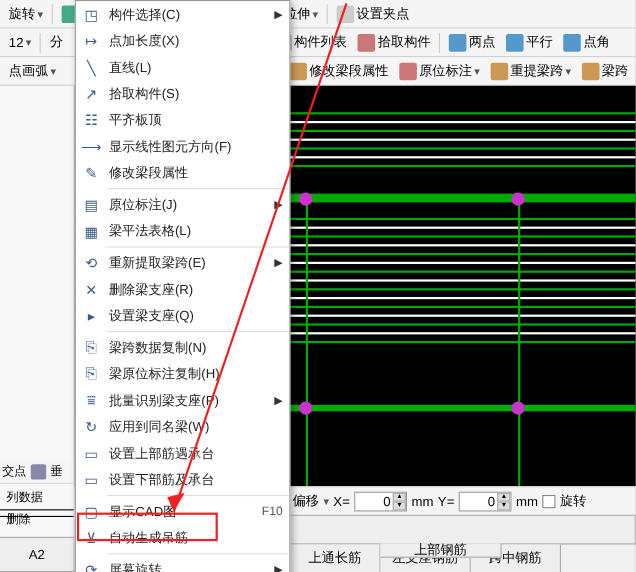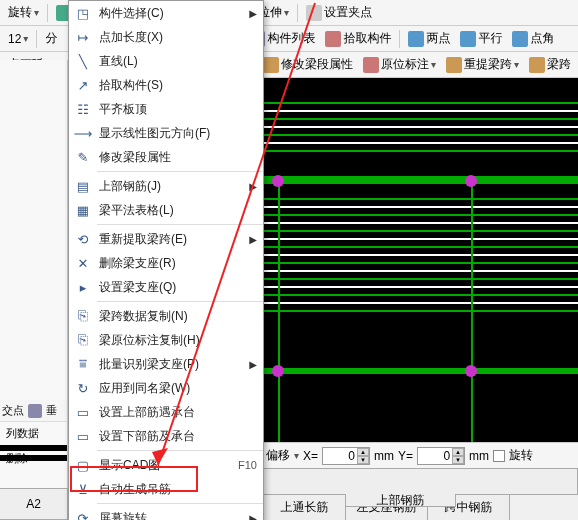--- a/index.html
+++ b/index.html
@@ -3,22 +3,22 @@
   <meta charset="utf-8">
   <style>
     * { margin: 0; padding: 0; box-sizing: border-box; }
     body { font-family: "Microsoft YaHei", SimSun, sans-serif; font-size: 12px; background: #f0f0f0; width: 578px; height: 520px; overflow: hidden; position: relative; }
     .toolbar { background: #f5f5f5; border-bottom: 1px solid #ccc; height: 26px; display: flex; align-items: center; padding: 0 4px; gap: 2px; white-space: nowrap; overflow: hidden; }
     .toolbar-item { display: inline-flex; align-items: center; gap: 2px; padding: 2px 4px; cursor: pointer; }
     .tb-icon { width: 16px; height: 16px; display: inline-block; background: #88a; border-radius: 2px; }
     .sep { width: 1px; height: 18px; background: #ccc; margin: 0 2px; }
     .dd { font-size: 10px; color: #555; }
     
-    .left-panel { position: absolute; left: 0; top: 60px; width: 68px; background: #f8f8f8; height: 442px; border-right: 1px solid #ccc; }
-    .left-panel .item { padding: 4px 6px; font-size: 11px; border-bottom: 6px solid #000000; cursor: pointer; }
+    .left-panel { position: absolute; left: 0; top: 78px; width: 68px; background: #f8f8f8; height: 442px; border-right: 1px solid #ccc; }
+    .left-panel .item { padding: 4px 6px; font-size: 11px; border-bottom: 1px solid #000000; cursor: pointer; }
     .left-tb { background: #f5f5f5; height: 22px; display: flex; align-items: center; padding: 0 2px; gap: 4px; border-bottom: 1px solid #ddd; font-size: 11px; }
 
     .context-menu { position: absolute; left: 68px; top: 0; width: 196px; background: #fff; border: 1px solid #999; box-shadow: 2px 2px 6px rgba(0,0,0,.3); z-index: 100; }
     .menu-row { display: flex; align-items: center; height: 24px; padding: 0 6px 0 4px; cursor: pointer; position: relative; }
     .menu-icon { width: 20px; height: 20px; display: flex; align-items: center; justify-content: center; font-size: 13px; color: #3a5a8a; margin-right: 6px; }
     .menu-label { flex: 1; font-size: 12px; color: #222; }
     .menu-shortcut { font-size: 11px; color: #555; margin-left: 8px; }
     .menu-arrow { font-size: 10px; color: #333; margin-left: 4px; }
     .menu-sep { height: 1px; background: #ddd; margin: 2px 0 2px 28px; }
     .highlight-box { position: absolute; border: 2px solid #e22; pointer-events: none; }
@@ -217,21 +217,21 @@
       <span class="menu-icon">⟶</span>
       <span class="menu-label">显示线性图元方向(F)</span>
     </div>
     <div class="menu-row">
       <span class="menu-icon">✎</span>
       <span class="menu-label">修改梁段属性</span>
     </div>
     <div class="menu-sep"></div>
     <div class="menu-row">
       <span class="menu-icon">▤</span>
-      <span class="menu-label">上部钢筋(J)</span>
+      <span class="menu-label">原位标注(J)</span>
       <span class="menu-arrow">▶</span>
     </div>
     <div class="menu-row">
       <span class="menu-icon">▦</span>
       <span class="menu-label">梁平法表格(L)</span>
     </div>
     <div class="menu-sep"></div>
     <div class="menu-row">
       <span class="menu-icon">⟲</span>
       <span class="menu-label">重新提取梁跨(E)</span>

